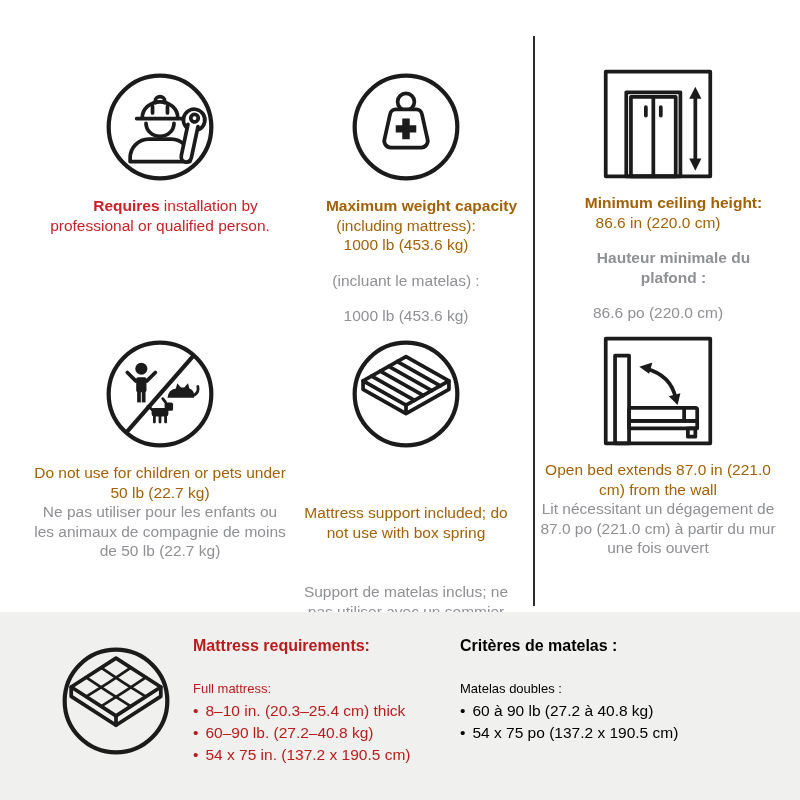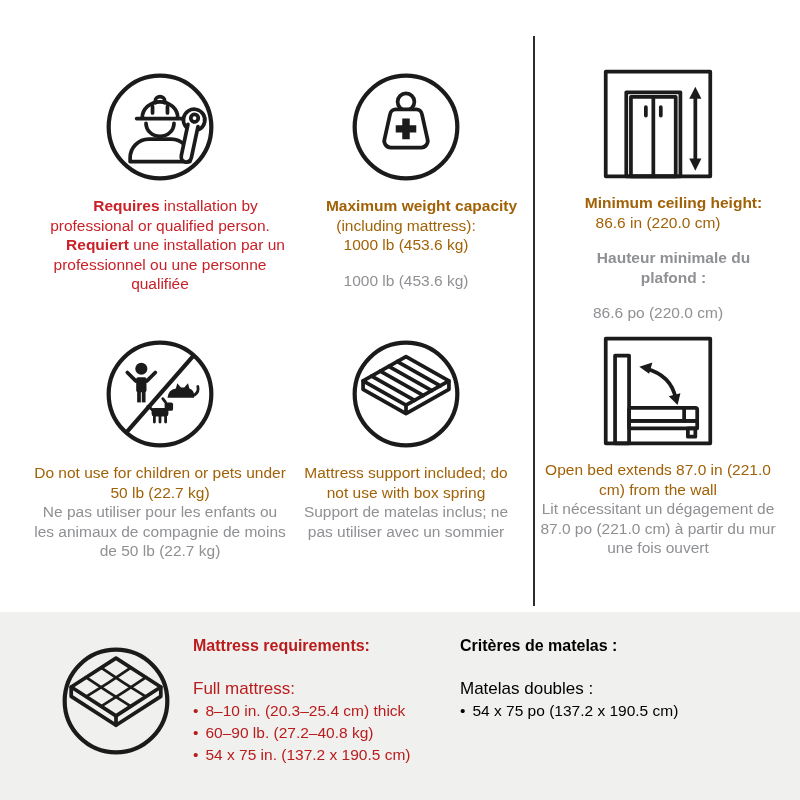--- a/index.html
+++ b/index.html
@@ -13,39 +13,39 @@
   .block p{margin:0;font-size:15.5px;line-height:19.5px;}
   .block .line{font-size:15.5px;line-height:19.5px;}
   .bold{font-weight:bold;padding-left:31px;}
   .red{color:#c92128;}
   .en{color:#a16207;}
   .fr{color:#8f9093;margin-top:16px;}
   .b1{left:33px;top:71px;width:254px;}
   .b2{left:294px;top:71px;width:224px;}
   .b3{left:537px;top:68px;width:242px;}
   .b4{left:33px;top:338px;width:254px;}
-  .b5{left:292px;top:338px;width:228px;}
+  .b5{left:292px;top:338px;width:228px;gap:40px;}
   .b6{left:537px;top:335px;width:242px;}
   .divider{position:absolute;left:533px;top:36px;width:2px;height:570px;background:#2b2b2b;}
   
   svg.ic{display:block;}
   .s{stroke:#1b1b1b;stroke-width:4;fill:none;stroke-linecap:round;stroke-linejoin:round;}
   .s5{stroke:#1b1b1b;stroke-width:4.5;fill:none;stroke-linecap:round;stroke-linejoin:round;}
   .sw{stroke:#1b1b1b;stroke-width:4;fill:#ffffff;stroke-linecap:round;stroke-linejoin:round;}
   .f{fill:#1b1b1b;stroke:none;}
   .thick{stroke:#1b1b1b;stroke-width:8;fill:none;}
   .thin3{stroke:#1b1b1b;stroke-width:3;fill:none;stroke-linecap:round;}
   
   .panel{position:absolute;left:0;top:612px;width:800px;height:188px;background:#f0f0ee;}
   .panel .icon-spot{position:absolute;left:60px;top:33px;}
   .col{position:absolute;top:24px;}
   .col-en{left:193px;width:270px;color:#b91c1c;}
   .col-fr{left:460px;width:330px;color:#000000;}
   .col h3{margin:0;font-size:16px;line-height:20px;font-weight:bold;}
-  .col .sub{margin:22px 0 0 0;font-size:17px;line-height:22px;}
+  .col .sub{margin:22px 0 0 0;font-size:13px;line-height:22px;}
   .col ul{margin:0;padding:0;list-style:none;}
   .col li{font-size:15.5px;line-height:22px;}
   .col li::before{content:"•";margin-right:7px;}
 </style>
 </head>
 <body>
 
 <div class="sheet">
 
   <div class="divider"></div>
@@ -61,35 +61,35 @@
         <path class="s" d="M45,56 a15,14 0 0 0 30,0"></path>
         <path class="s" d="M28,97 v-4 a20,20 0 0 1 20,-20 h24 a20,20 0 0 1 20,20 v4 z"></path>
         <g transform="rotate(12 92 74)">
           <circle class="sw" cx="92" cy="52" r="11.5"></circle>
           <path class="sw" d="M86.5,58 v34 a5.5,6 0 0 0 11,0 v-34"></path>
           <circle class="sw" cx="92" cy="50" r="4"></circle>
         </g>
       </svg>
     </span>
     <p class="red"><span class="bold">Requires</span><span> installation by professional or qualified person.</span></p>
-    <p class="red"><span class="bold">Requiert</span><span> une installation par un professionnel ou une personne qualifiée</span></p>
   </section>
 
   <section class="block b2">
     <span class="icon-wrap">
       <svg class="ic" width="112" height="112" viewBox="0 0 120 120">
         <circle class="s5" cx="60" cy="60" r="55"></circle>
         <circle class="s" cx="60" cy="33" r="9"></circle>
         <path class="sw" d="M49,41 h22 a6,6 0 0 1 6,5 l6,27 a7,7 0 0 1 -7,9 H44 a7,7 0 0 1 -7,-9 l6,-27 a6,6 0 0 1 6,-5 z"></path>
         <path class="thick" d="M60,51 v22 M49,62 h22"></path>
       </svg>
     </span>
     <div class="line en bold">Maximum weight capacity</div>
     <div class="line en">(including mattress):</div>
     <div class="line en">1000 lb (453.6 kg)</div>
+    <div class="line fr">(incluant le matelas) :</div>
     <div class="line fr">1000 lb (453.6 kg)</div>
   </section>
 
   <section class="block b3">
     <span class="icon-wrap">
       <svg class="ic" width="112" height="112" viewBox="0 0 120 120">
         <rect class="s" x="4" y="4" width="112" height="112"></rect>
         <rect class="s" x="26" y="26" width="58" height="90"></rect>
         <rect class="s" x="31" y="31" width="48" height="85"></rect>
         <path class="s" d="M55,31 V116"></path>
@@ -175,18 +175,19 @@
         <li>8–10 in. (20.3–25.4 cm) thick</li>
         <li>60–90 lb. (27.2–40.8 kg)</li>
         <li>54 x 75 in. (137.2 x 190.5 cm)</li>
       </ul>
     </div>
 
     <div class="col col-fr">
       <h3>Critères de matelas :</h3>
       <p class="sub">Matelas doubles :</p>
       <ul>
+        <li>60 à 90 lb (27.2 à 40.8 kg)</li>
         <li>54 x 75 po (137.2 x 190.5 cm)</li>
       </ul>
     </div>
   </section>
 
 </div>
 
 </body></html>

